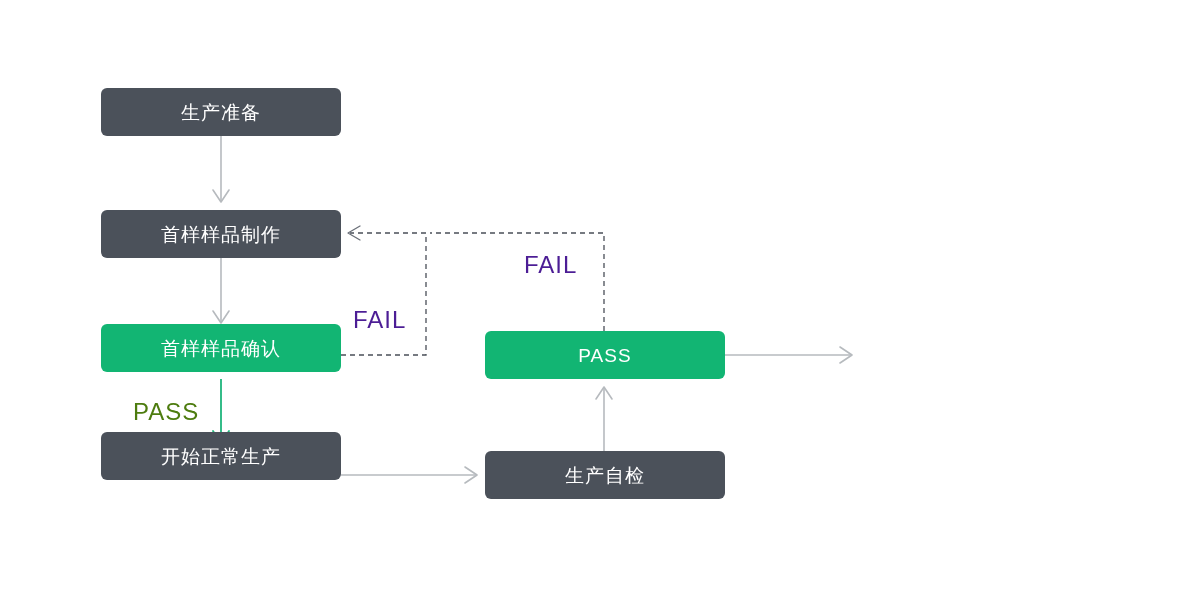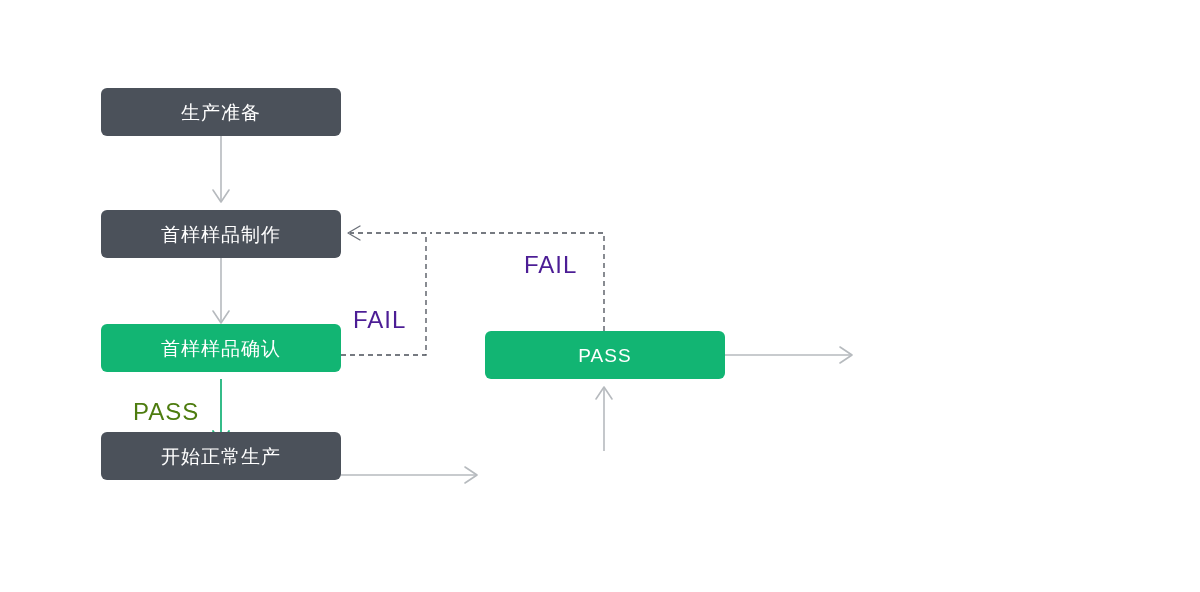--- a/index.html
+++ b/index.html
@@ -112,20 +112,23 @@
   </div>
 
   <div class="node green" style="left:101px; top:324px;">
     <span class="node-label">首样样品确认</span>
   </div>
 
   <div class="node dark" style="left:101px; top:432px;">
     <span class="node-label">开始正常生产</span>
   </div>
 
+  <div class="node dark" style="left:485px; top:451px;">
+    <span class="node-label">生产自检</span>
+  </div>
 
   <div class="node green" style="left:485px; top:331px;">
     <span class="node-label">PASS</span>
   </div>
 
 
   <div class="edge-label" style="left:353px; top:308px;">FAIL</div>
 
   <div class="edge-label" style="left:524px; top:253px;">FAIL</div>
 

